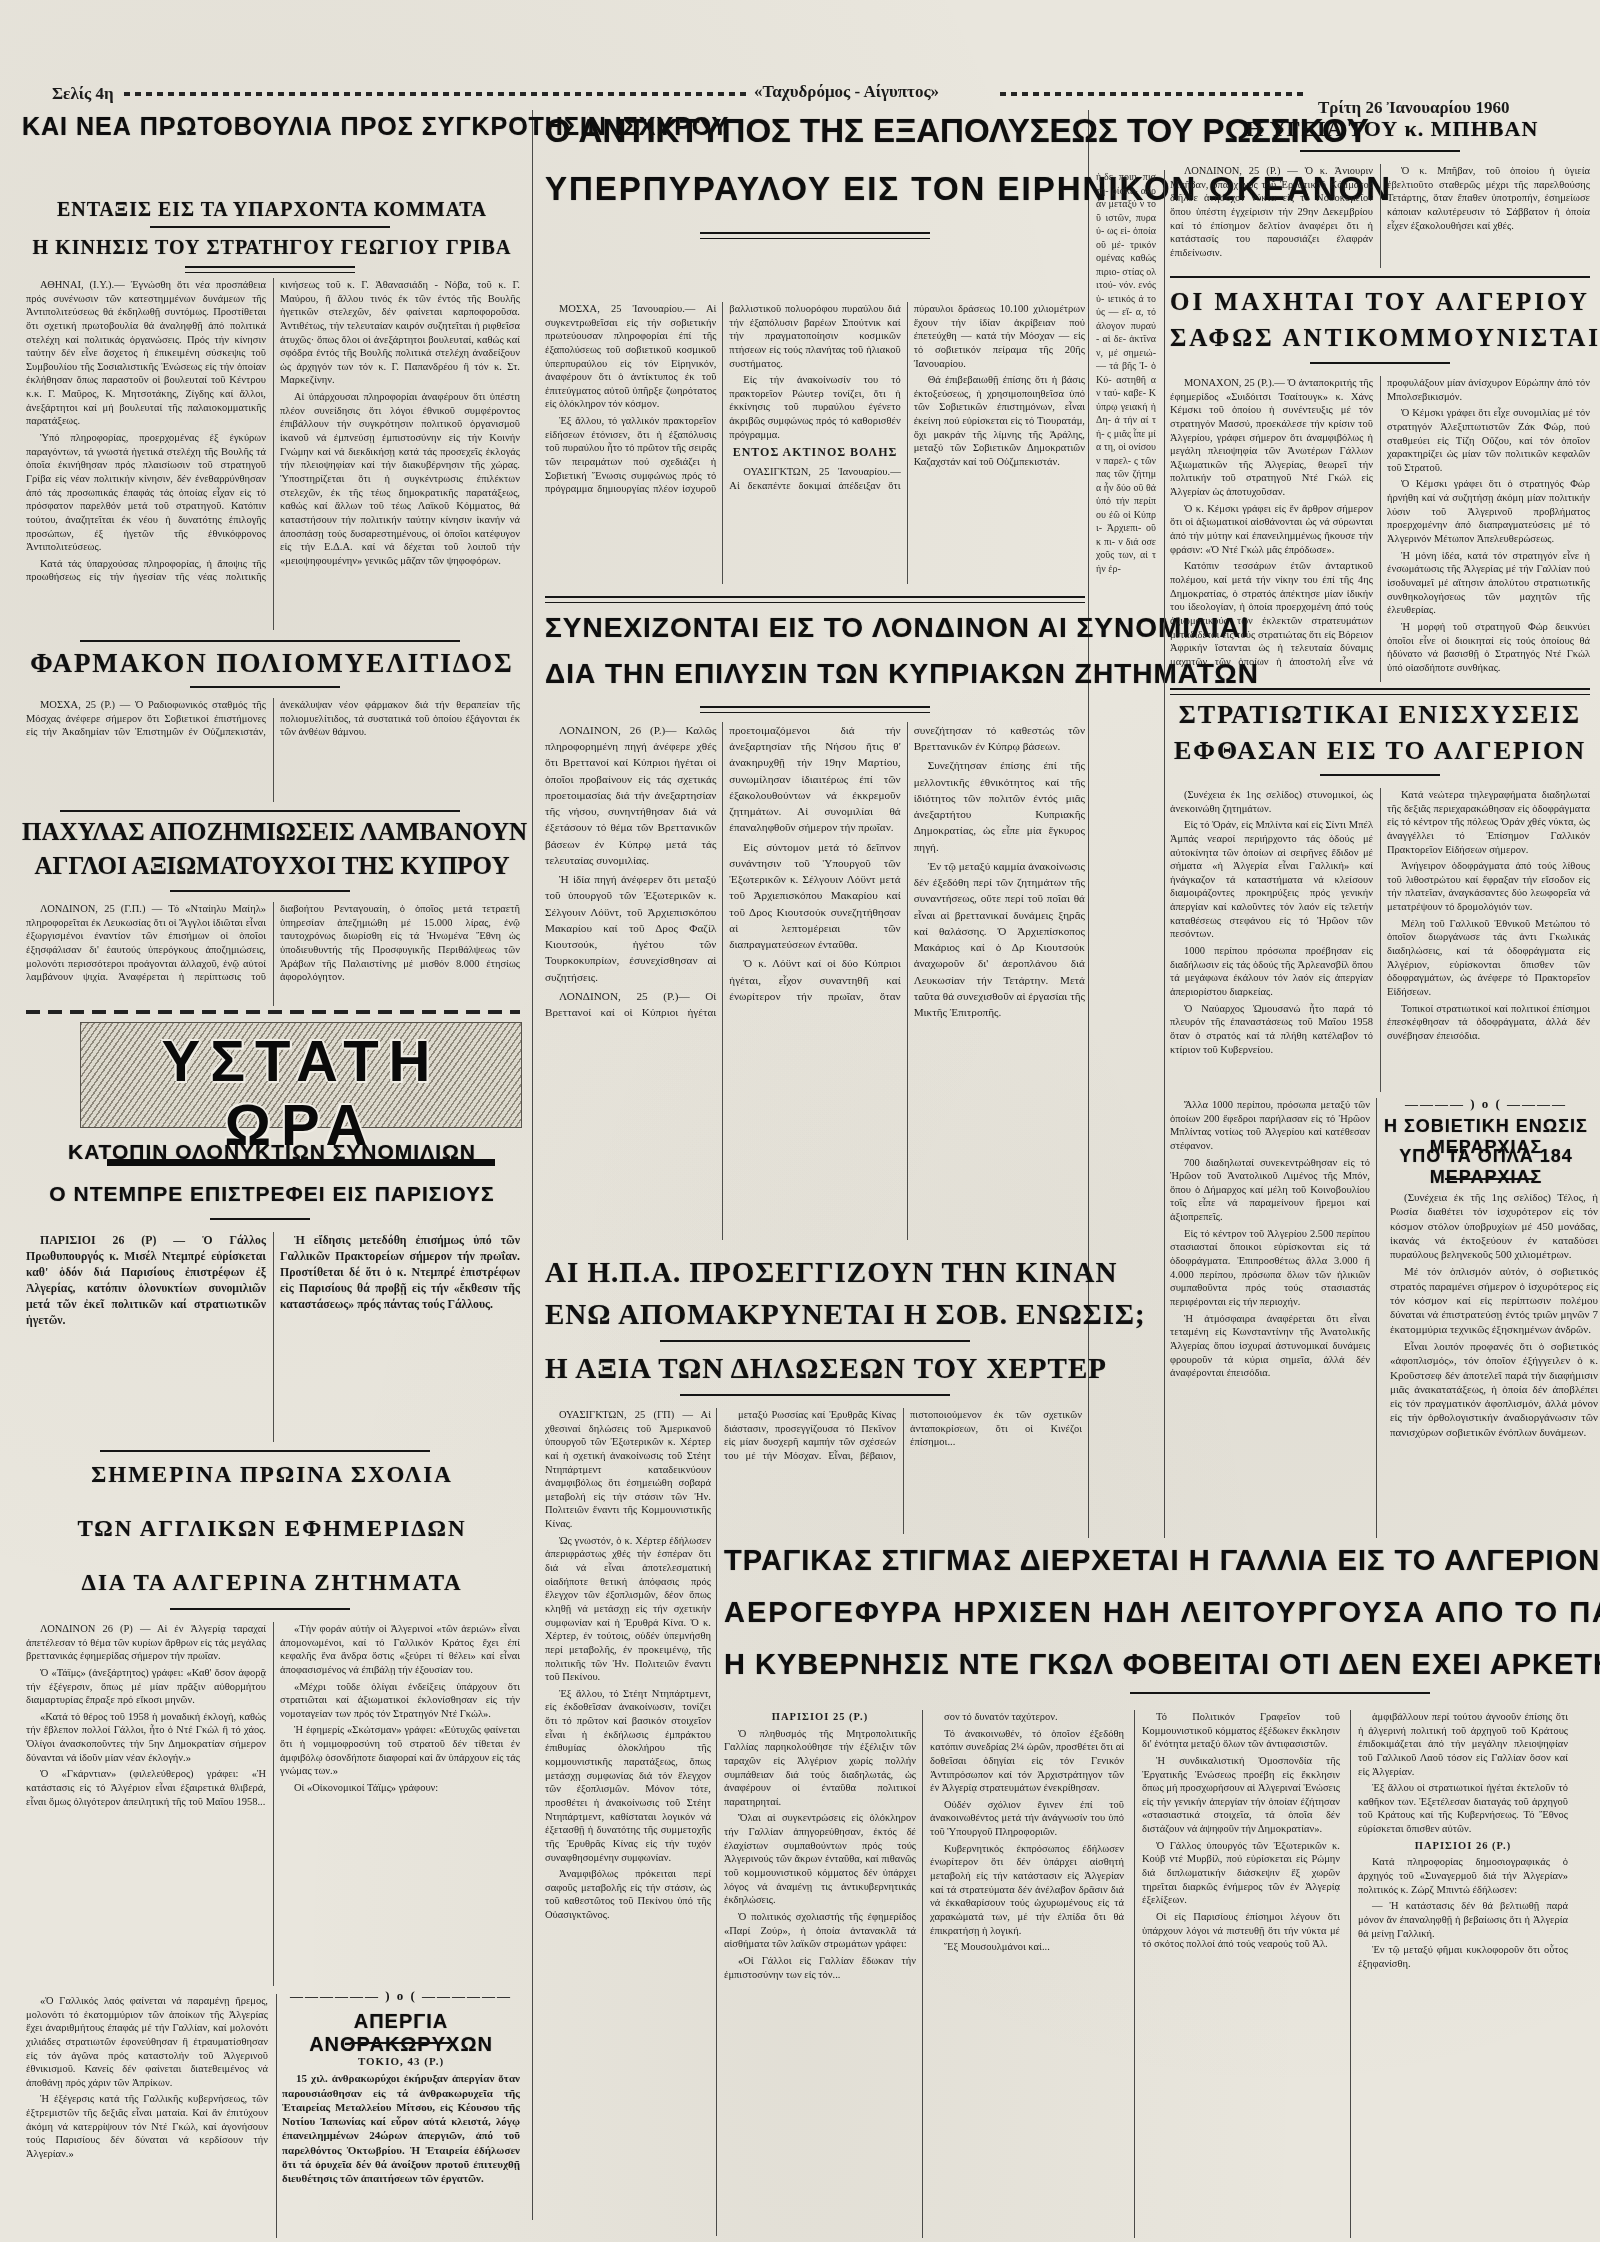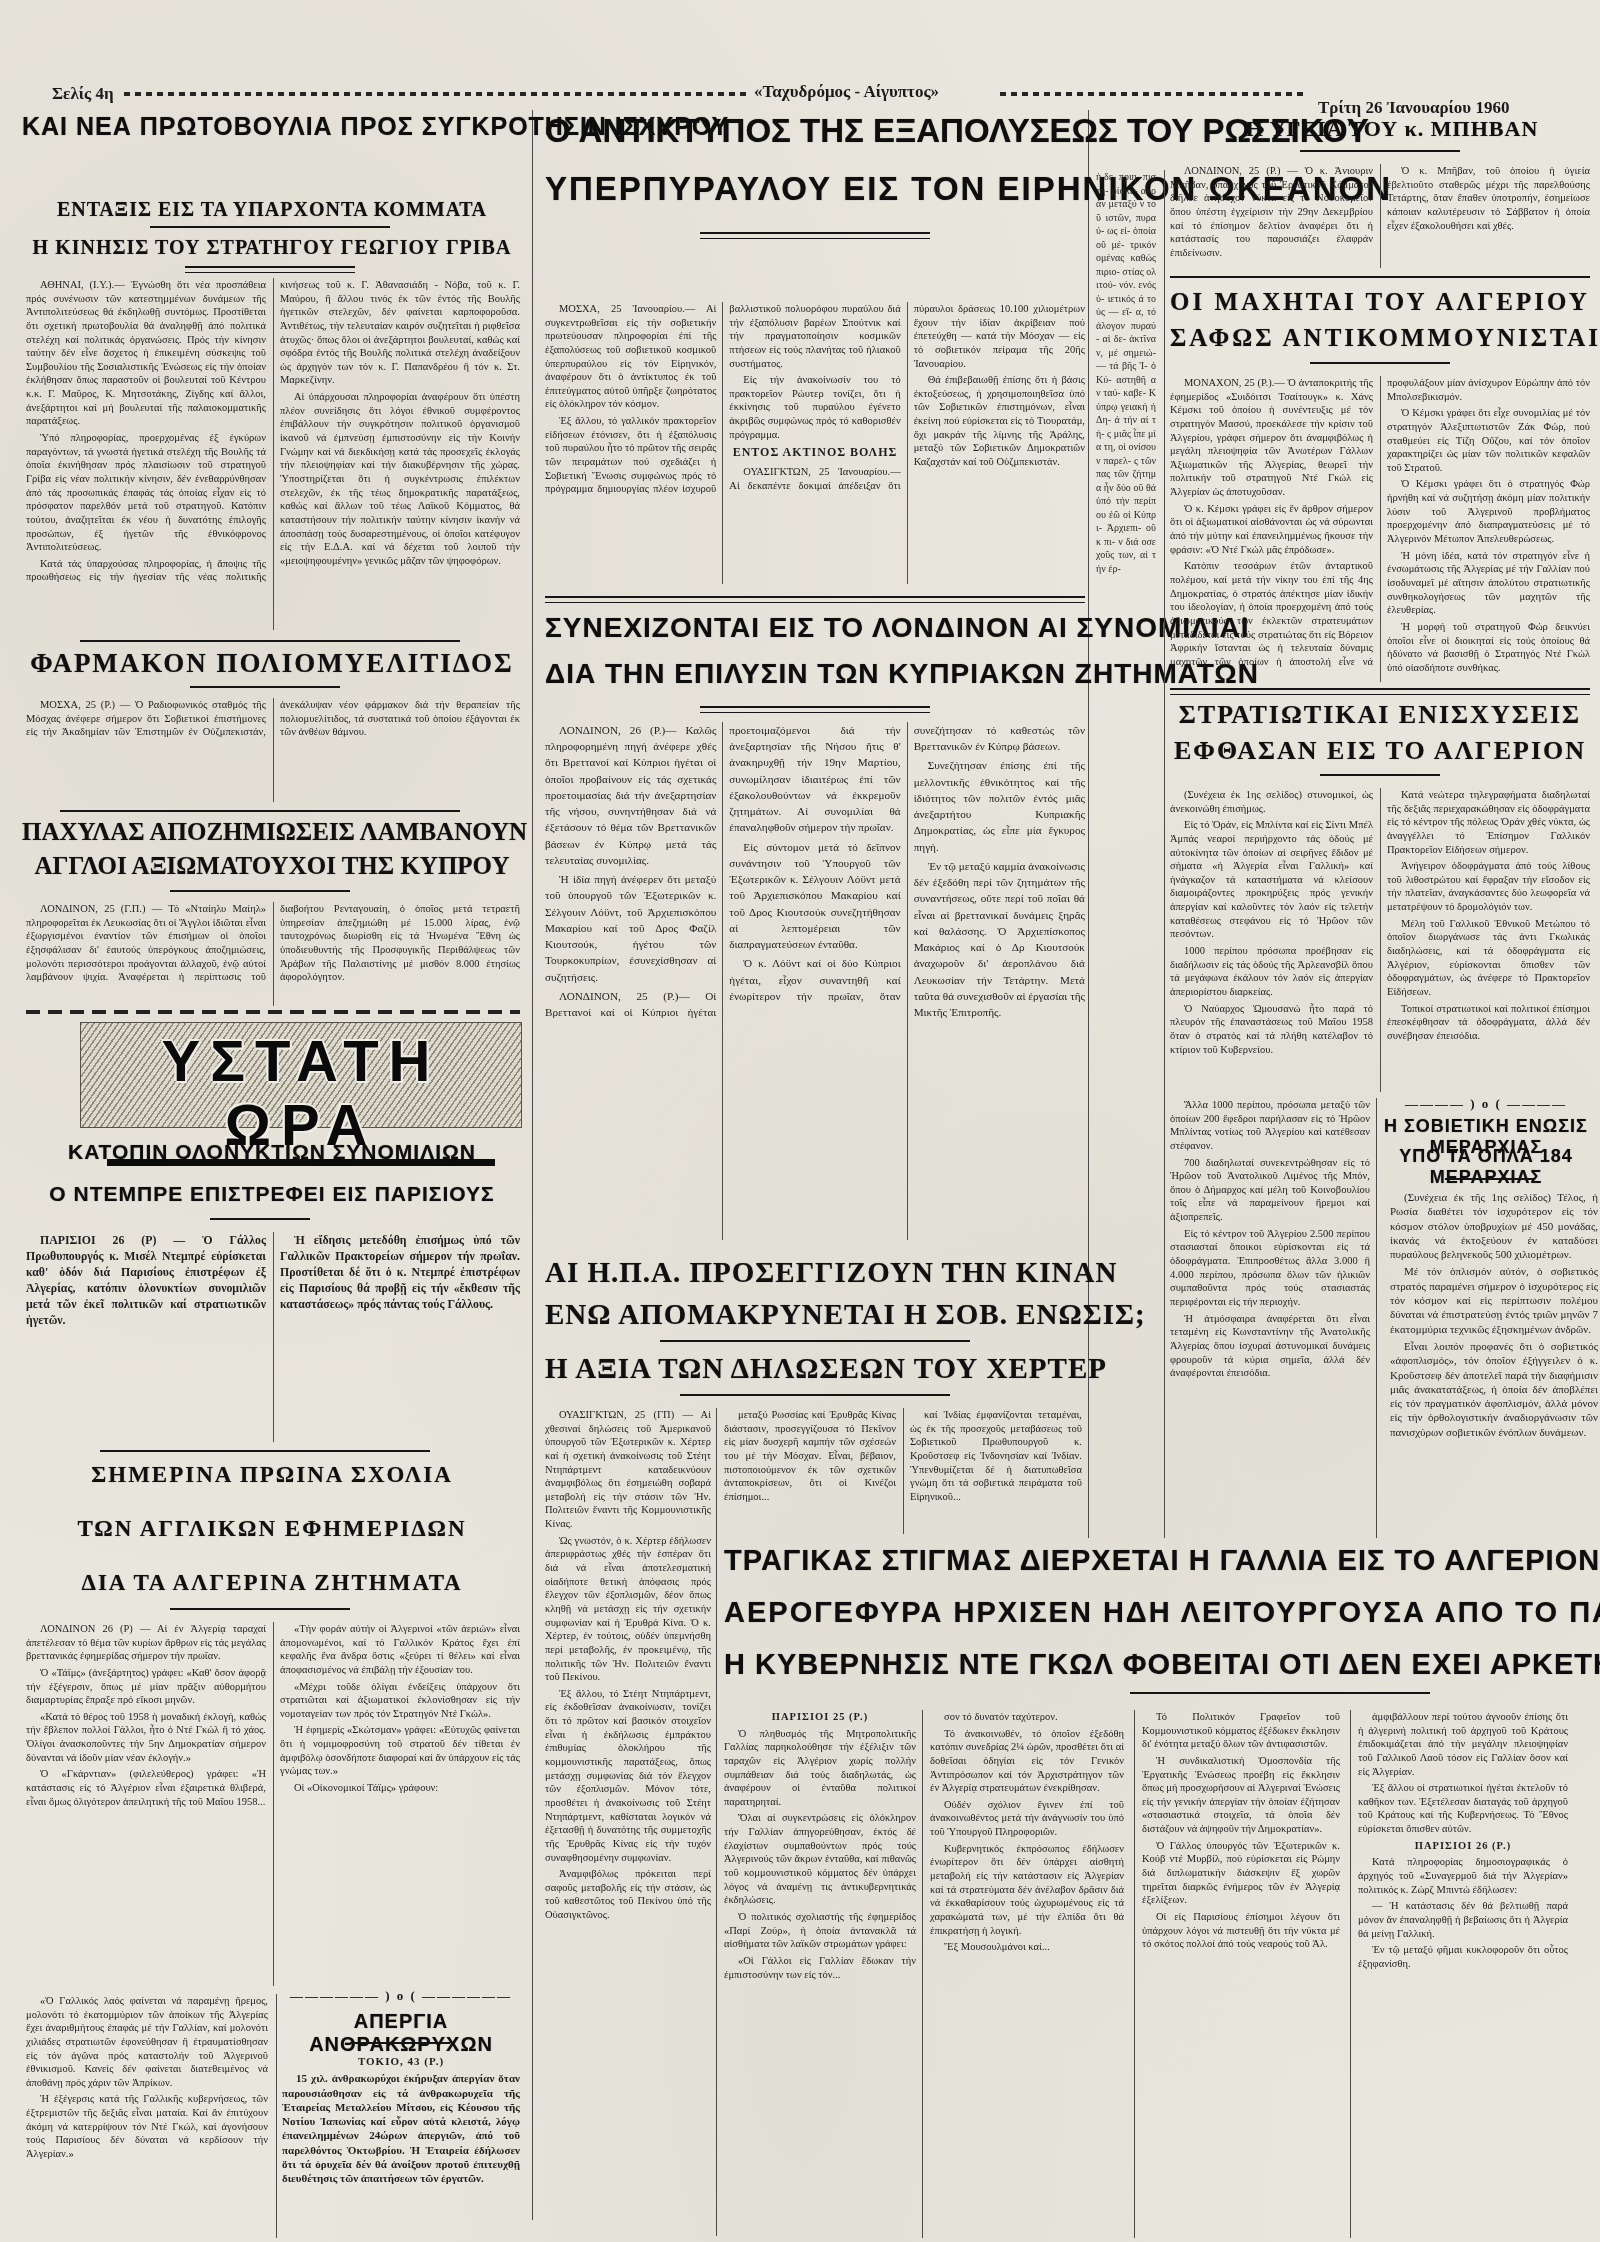--- a/index.html
+++ b/index.html
@@ -169,21 +169,20 @@
 
   <div class="abs bt" style="left:545px;top:1408px;width:166px;height:828px;">
     <p>ΟΥΑΣΙΓΚΤΩΝ, 25 (ΓΠ) — Αἱ χθεσιναί δηλώσεις τοῦ Ἀμερικανοῦ ὑπουργοῦ τῶν Ἐξωτερικῶν κ. Χέρτερ καί ἡ σχετική ἀνακοίνωσις τοῦ Στέητ Ντηπάρτμεντ καταδεικνύουν ἀναμφιβόλως ὅτι ἐσημειώθη σοβαρά μεταβολή εἰς τήν στάσιν τῶν Ἡν. Πολιτειῶν ἔναντι τῆς Κομμουνιστικῆς Κίνας.</p>
     <p>Ὡς γνωστόν, ὁ κ. Χέρτερ ἐδήλωσεν ἀπεριφράστως χθές τήν ἑσπέραν ὅτι διά νά εἶναι ἀποτελεσματική οἱαδήποτε θετική ἀπόφασις πρός ἔλεγχον τῶν ἐξοπλισμῶν, δέον ὅπως κληθῇ νά μετάσχῃ εἰς τήν σχετικήν συμφωνίαν καί ἡ Ἐρυθρά Κίνα. Ὁ κ. Χέρτερ, ἐν τούτοις, οὐδέν ὑπεμνήσθη περί μεταβολῆς, ἐν προκειμένῳ, τῆς πολιτικῆς τῶν Ἡν. Πολιτειῶν ἔναντι τοῦ Πεκίνου.</p>
     <p>Ἐξ ἄλλου, τό Στέητ Ντηπάρτμεντ, εἰς ἐκδοθεῖσαν ἀνακοίνωσιν, τονίζει ὅτι τό πρῶτον καί βασικόν στοιχεῖον εἶναι ἡ ἐκδήλωσις ἐμπράκτου ἐπιθυμίας ὁλοκλήρου τῆς κομμουνιστικῆς παρατάξεως, ὅπως μετάσχῃ συμφωνίας διά τόν ἔλεγχον τῶν ἐξοπλισμῶν. Μόνον τότε, προσθέτει ἡ ἀνακοίνωσις τοῦ Στέητ Ντηπάρτμεντ, καθίσταται λογικόν νά ἐξετασθῇ ἡ δυνατότης τῆς συμμετοχῆς τῆς Ἐρυθρᾶς Κίνας εἰς τήν τυχόν συναφθησομένην συμφωνίαν.</p>
     <p>Ἀναμφιβόλως πρόκειται περί σαφοῦς μεταβολῆς εἰς τήν στάσιν, ὡς τοῦ καθεστῶτος τοῦ Πεκίνου ὑπό τῆς Οὐασιγκτῶνος.</p>
   </div>
   <div class="abs vr" style="left:716px;top:1408px;height:828px;"></div>
   <div class="abs bt c2" style="left:724px;top:1408px;width:358px;height:126px;">
     <p>μεταξύ Ρωσσίας καί Ἐρυθρᾶς Κίνας διάστασιν, προσεγγίζουσα τό Πεκῖνον εἰς μίαν δυσχερῆ καμπήν τῶν σχέσεών του μέ τήν Μόσχαν. Εἶναι, βέβαιον, πιστοποιούμενον ἐκ τῶν σχετικῶν ἀνταποκρίσεων, ὅτι οἱ Κινέζοι ἐπίσημοι...</p>
-    <p>καί Ἰνδίας ἐμφανίζονται τεταμέναι, ὡς ἐκ τῆς προσεχοῦς μεταβάσεως τοῦ Σοβιετικοῦ Πρωθυπουργοῦ κ. Κροῦστσεφ εἰς Ἰνδονησίαν καί Ἰνδίαν. Ὑπενθυμίζεται δέ ἡ διατυπωθεῖσα γνώμη ὅτι τά σοβιετικά πειράματα τοῦ Εἰρηνικοῦ...</p>
   </div>
 
   <div class="abs g" style="left:724px;top:1544px;width:868px;font-size:29px;">ΤΡΑΓΙΚΑΣ ΣΤΙΓΜΑΣ ΔΙΕΡΧΕΤΑΙ Η ΓΑΛΛΙΑ ΕΙΣ ΤΟ ΑΛΓΕΡΙΟΝ</div>
   <div class="abs g" style="left:724px;top:1596px;width:868px;font-size:29px;letter-spacing:2px;">ΑΕΡΟΓΕΦΥΡΑ ΗΡΧΙΣΕΝ ΗΔΗ ΛΕΙΤΟΥΡΓΟΥΣΑ ΑΠΟ ΤΟ ΠΑΡΙΣΙ</div>
   <div class="abs g" style="left:724px;top:1648px;width:868px;font-size:29px;">Η ΚΥΒΕΡΝΗΣΙΣ ΝΤΕ ΓΚΩΛ ΦΟΒΕΙΤΑΙ ΟΤΙ ΔΕΝ ΕΧΕΙ ΑΡΚΕΤΗΝ ΙΣΧΥΝ</div>
   <div class="abs ur" style="left:1130px;top:1692px;width:300px;"></div>
 
   <div class="abs bt" style="left:724px;top:1710px;width:192px;height:528px;">
     <p class="dl">ΠΑΡΙΣΙΟΙ 25 (Ρ.)</p>
     <p>Ὁ πληθυσμός τῆς Μητροπολιτικῆς Γαλλίας παρηκολούθησε τήν ἐξέλιξιν τῶν ταραχῶν εἰς Ἀλγέριον χωρίς πολλήν συμπάθειαν διά τούς διαδηλωτάς, ὡς ἀναφέρουν οἱ ἐνταῦθα πολιτικοί παρατηρηταί.</p>
@@ -238,21 +237,21 @@
     <p>Ὁ Κέμσκι γράφει ὅτι ὁ στρατηγός Φώρ ἠρνήθη καί νά συζητήσῃ ἀκόμη μίαν πολιτικήν λύσιν τοῦ Ἀλγερινοῦ προβλήματος προερχομένην ἀπό διαπραγματεύσεις μέ τό Ἀλγερινόν Μέτωπον Ἀπελευθερώσεως.</p>
     <p>Ἡ μόνη ἰδέα, κατά τόν στρατηγόν εἶνε ἡ ἐνσωμάτωσις τῆς Ἀλγερίας μέ τήν Γαλλίαν πού ἰσοδυναμεῖ μέ αἴτησιν ἀπολύτου στρατιωτικῆς συνθηκολογήσεως τῶν μαχητῶν τῆς ἐλευθερίας.</p>
     <p>Ἡ μορφή τοῦ στρατηγοῦ Φώρ δεικνύει ὁποῖοι εἶνε οἱ διοικηταί εἰς τούς ὁποίους θά ἠδύνατο νά βασισθῇ ὁ Στρατηγός Ντέ Γκώλ ὑπό οἱασδήποτε συνθήκας.</p>
   </div>
 
   <div class="abs hr3" style="left:1170px;top:688px;width:420px;"></div>
   <div class="abs hs" style="left:1170px;top:700px;width:420px;font-size:26px;letter-spacing:2px;">ΣΤΡΑΤΙΩΤΙΚΑΙ ΕΝΙΣΧΥΣΕΙΣ</div>
   <div class="abs hs" style="left:1170px;top:736px;width:420px;font-size:26px;letter-spacing:2px;">ΕΦΘΑΣΑΝ ΕΙΣ ΤΟ ΑΛΓΕΡΙΟΝ</div>
   <div class="abs ur" style="left:1320px;top:774px;width:120px;"></div>
   <div class="abs bt c2" style="left:1170px;top:788px;width:420px;height:304px;">
-    <p>(Συνέχεια ἐκ 1ης σελίδος) στυνομικοί, ὡς ἀνεκοινώθη ἐπισήμως.</p>
+    <p>(Συνέχεια ἐκ 1ης σελίδος) στυνομικοί, ὡς ἀνεκοινώθη ζητημάτων.</p>
     <p>Εἰς τό Ὁράν, εἰς Μπλίντα καί εἰς Σίντι Μπέλ Ἀμπάς νεαροί περιήρχοντο τάς ὁδούς μέ αὐτοκίνητα τῶν ὁποίων αἱ σειρῆνες ἔδιδον μέ σήματα «ἡ Ἀλγερία εἶναι Γαλλική» καί ἠνάγκαζον τά καταστήματα νά κλείσουν διαμοιράζοντες προκηρύξεις πρός γενικήν ἀπεργίαν καί καλοῦντες τόν λαόν εἰς τελετήν καταθέσεως στεφάνου εἰς τό Ἡρῶον τῶν πεσόντων.</p>
     <p>1000 περίπου πρόσωπα προέβησαν εἰς διαδήλωσιν εἰς τάς ὁδούς τῆς Ἀρλεανσβίλ ὅπου τά μεγάφωνα ἐκάλουν τόν λαόν εἰς ἀπεργίαν ἀπεριορίστου διαρκείας.</p>
     <p>Ὁ Ναύαρχος Ὠμουσανώ ἦτο παρά τό πλευρόν τῆς ἐπαναστάσεως τοῦ Μαΐου 1958 ὅταν ὁ στρατός καί τά πλήθη κατέλαβον τό κτίριον τοῦ Κυβερνείου.</p>
     <p>Κατά νεώτερα τηλεγραφήματα διαδηλωταί τῆς δεξιᾶς περιεχαρακώθησαν εἰς ὁδοφράγματα εἰς τό κέντρον τῆς πόλεως Ὁράν χθές νύκτα, ὡς ἀναγγέλλει τό Ἐπίσημον Γαλλικόν Πρακτορεῖον Εἰδήσεων σήμερον.</p>
     <p>Ἀνήγειρον ὁδοφράγματα ἀπό τούς λίθους τοῦ λιθοστρώτου καί ἔφραξαν τήν εἴσοδον εἰς τήν πλατεῖαν, ἀναγκάσαντες δύο λεωφορεῖα νά μετατρέψουν τό δρομολόγιόν των.</p>
     <p>Μέλη τοῦ Γαλλικοῦ Ἐθνικοῦ Μετώπου τό ὁποῖον διωργάνωσε τάς ἀντι Γκωλικάς διαδηλώσεις, καί τά ὁδοφράγματα εἰς Ἀλγέριον, εὑρίσκονται ὄπισθεν τῶν ὁδοφραγμάτων, ὡς ἀνέφερε τό Πρακτορεῖον Εἰδήσεων.</p>
     <p>Τοπικοί στρατιωτικοί καί πολιτικοί ἐπίσημοι ἐπεσκέφθησαν τά ὁδοφράγματα, ἀλλά δέν συνέβησαν ἐπεισόδια.</p>
   </div>
 
   <div class="abs bt" style="left:1170px;top:1098px;width:200px;height:440px;">

